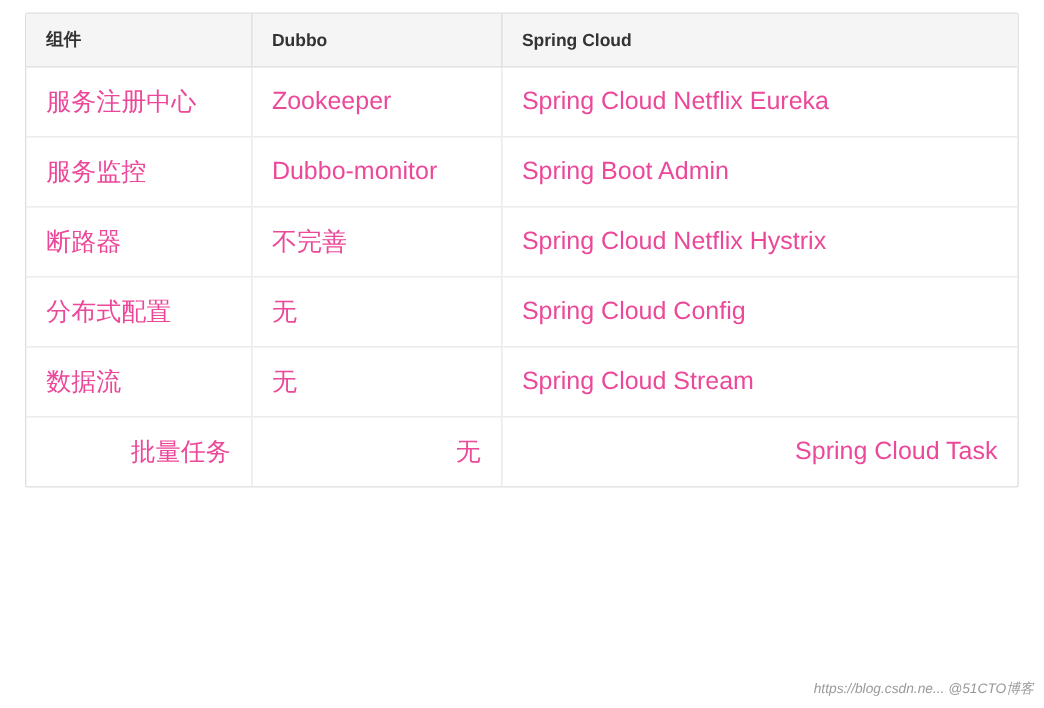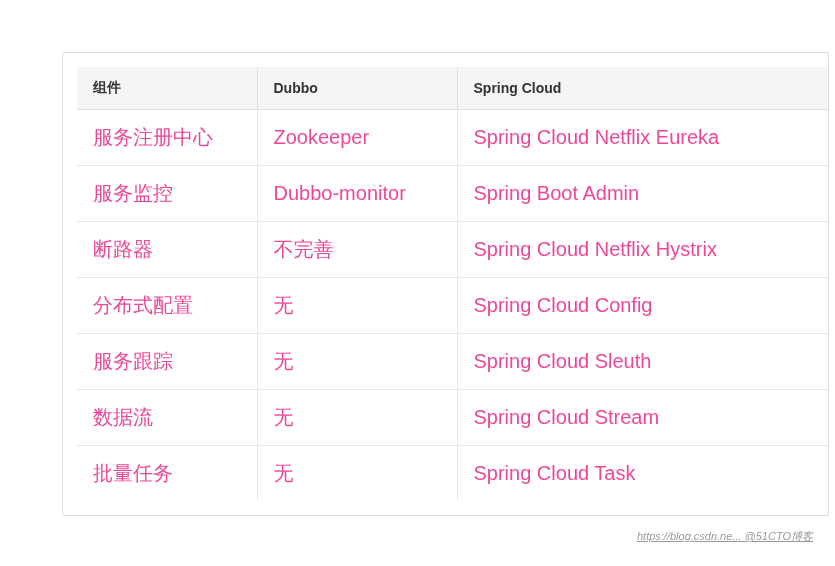--- a/index.html
+++ b/index.html
@@ -1,16 +1,16 @@
 <!DOCTYPE html>
 <html><head>
   <meta charset="utf-8">
   <style>
     * {
-      margin: 14px;
+      margin: 0;
       padding: 0;
       box-sizing: border-box;
     }
 
     body {
       width: 835px;
       height: 566px;
       background: #ffffff;
       font-family: -apple-system, BlinkMacSystemFont, "Segoe UI", "Microsoft YaHei", sans-serif;
       font-size: 14px;
@@ -50,20 +50,21 @@
     thead th:last-child {
       border-right: none;
     }
 
     tbody tr {
       border-bottom: 1px solid #e8e8e8;
     }
 
     tbody tr:last-child {
       border-bottom: none;
+      text-align: right;
     }
 
     tbody td {
       padding: 14px 16px;
       vertical-align: middle;
       font-size: 20px;
       color: #ec4899;
       border-right: 1px solid #e8e8e8;
     }
 
@@ -83,21 +84,20 @@
       width: auto;
     }
 
     .watermark {
       position: fixed;
       bottom: 8px;
       right: 8px;
       font-size: 11px;
       color: #999;
       font-style: italic;
-      text-decoration: underline;
     }
   </style>
 </head>
 <body>
 
 <div class="table-wrapper">
   <table>
     <thead>
       <tr>
         <th class="col-component">组件</th>
@@ -120,25 +120,20 @@
           <td class="col-component">断路器</td>
           <td class="col-dubbo">不完善</td>
           <td class="col-spring">Spring Cloud Netflix Hystrix</td>
         </tr>
         <tr>
           <td class="col-component">分布式配置</td>
           <td class="col-dubbo">无</td>
           <td class="col-spring">Spring Cloud Config</td>
         </tr>
         <tr>
-          <td class="col-component">服务跟踪</td>
-          <td class="col-dubbo">无</td>
-          <td class="col-spring">Spring Cloud Sleuth</td>
-        </tr>
-        <tr>
           <td class="col-component">数据流</td>
           <td class="col-dubbo">无</td>
           <td class="col-spring">Spring Cloud Stream</td>
         </tr>
         <tr>
           <td class="col-component">批量任务</td>
           <td class="col-dubbo">无</td>
           <td class="col-spring">Spring Cloud Task</td>
         </tr>
       </tbody>

